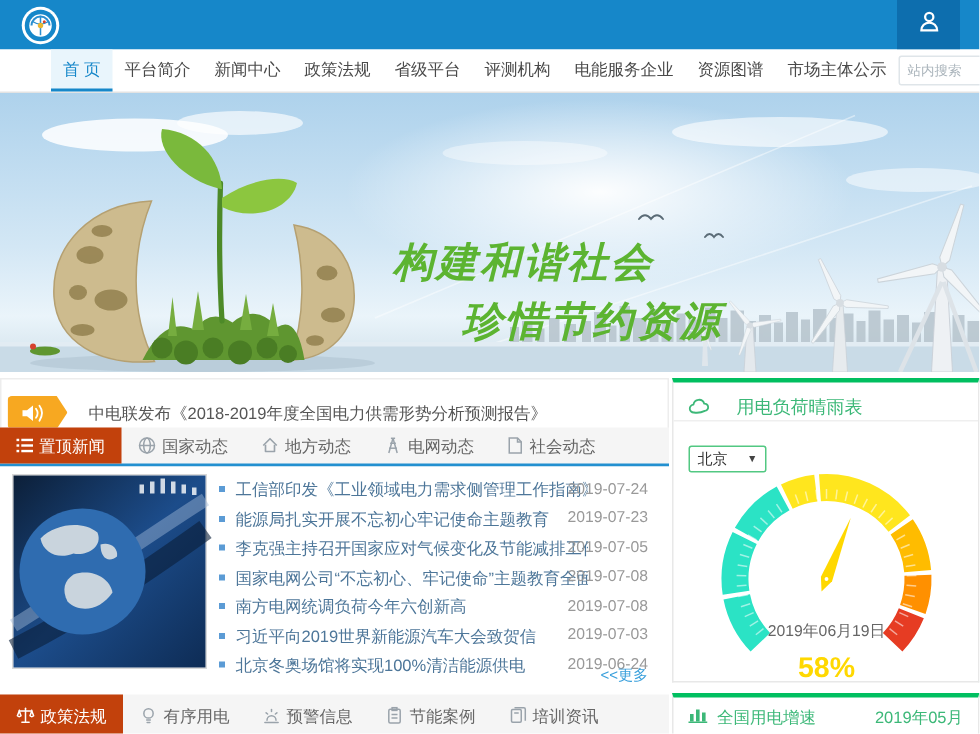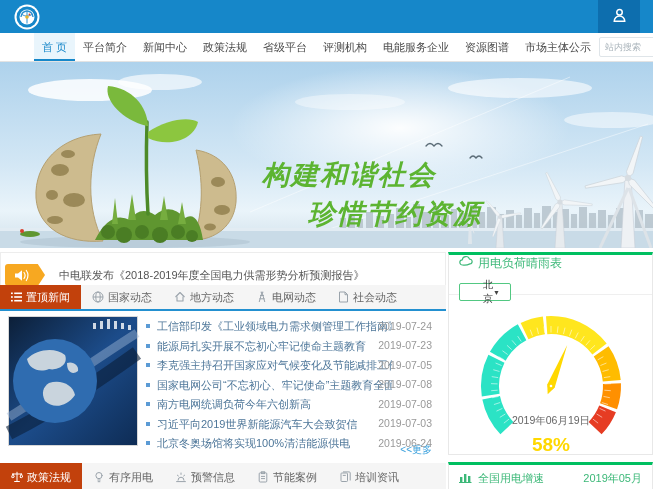--- a/index.html
+++ b/index.html
@@ -43,22 +43,22 @@
   .news-list { position:absolute; left:146px; top:6px; right:8px; list-style:none; }
   .news-row { position:relative; height:19.5px; cursor:pointer; }
   .blt { position:absolute; left:0; top:7px; width:4px; height:4px; background:#5b9bd5; }
   .ttl { position:absolute; left:11px; top:2px; font-size:11px; color:#4d7699; text-decoration:none; white-space:nowrap; overflow:hidden; max-width:235px; }
   .dt  { position:absolute; right:6px; top:2.5px; font-size:10.5px; color:#999; }
   .more { position:absolute; right:14px; bottom:4px; font-size:10px; color:#3aa0dc; text-decoration:none; cursor:pointer; }
   
   .bottom-tabs { position:absolute; top:463px; left:0; width:446px; height:28px; background:#f5f5f5; display:flex; }
   
   .gauge-panel { position:absolute; top:252px; left:448px; width:205px; height:203px; background:#fff; border:1px solid #e8e8e8; border-top:3px solid #00bf60; }
-  .ptitle { height:40px; display:flex; align-items:flex-start; gap:5px; padding-left:10px; border-bottom:1px solid #efefef; color:#3cb878; font-size:12px; }
-  .city-sel { position:absolute; left:10px; top:28px; width:52px; height:18px; border:1px solid #52c882; border-radius:2px; background:#fff; display:flex; align-items:center; justify-content:space-between; padding:0 23px; font-size:10px; color:#333; cursor:pointer; }
+  .ptitle { height:26px; display:flex; align-items:flex-end; gap:18px; padding-left:10px; border-bottom:1px solid #efefef; color:#3cb878; font-size:12px; }
+  .city-sel { position:absolute; left:10px; top:42px; width:52px; height:18px; border:1px solid #52c882; border-radius:2px; background:#fff; display:flex; align-items:center; justify-content:space-between; padding:0 5px; font-size:10px; color:#333; cursor:pointer; }
   .caret { font-size:7px; color:#444; }
   .gauge-svg { position:absolute; left:0; top:55px; }
   .gdate { font-size:10.5px; fill:#666; }
   .gval { font-size:19px; font-weight:bold; fill:#ffd800; }
   
   .growth-panel { position:absolute; top:462px; left:448px; width:205px; height:30px; background:#fff; border:1px solid #e8e8e8; border-top:3px solid #00bf60; display:flex; align-items:center; padding:0 10px; gap:6px; }
   .growth-title { font-size:11px; color:#3cb878; }
   .growth-period { margin-left:auto; font-size:11px; color:#3cb878; }
   svg { overflow:visible; }
 </style>

